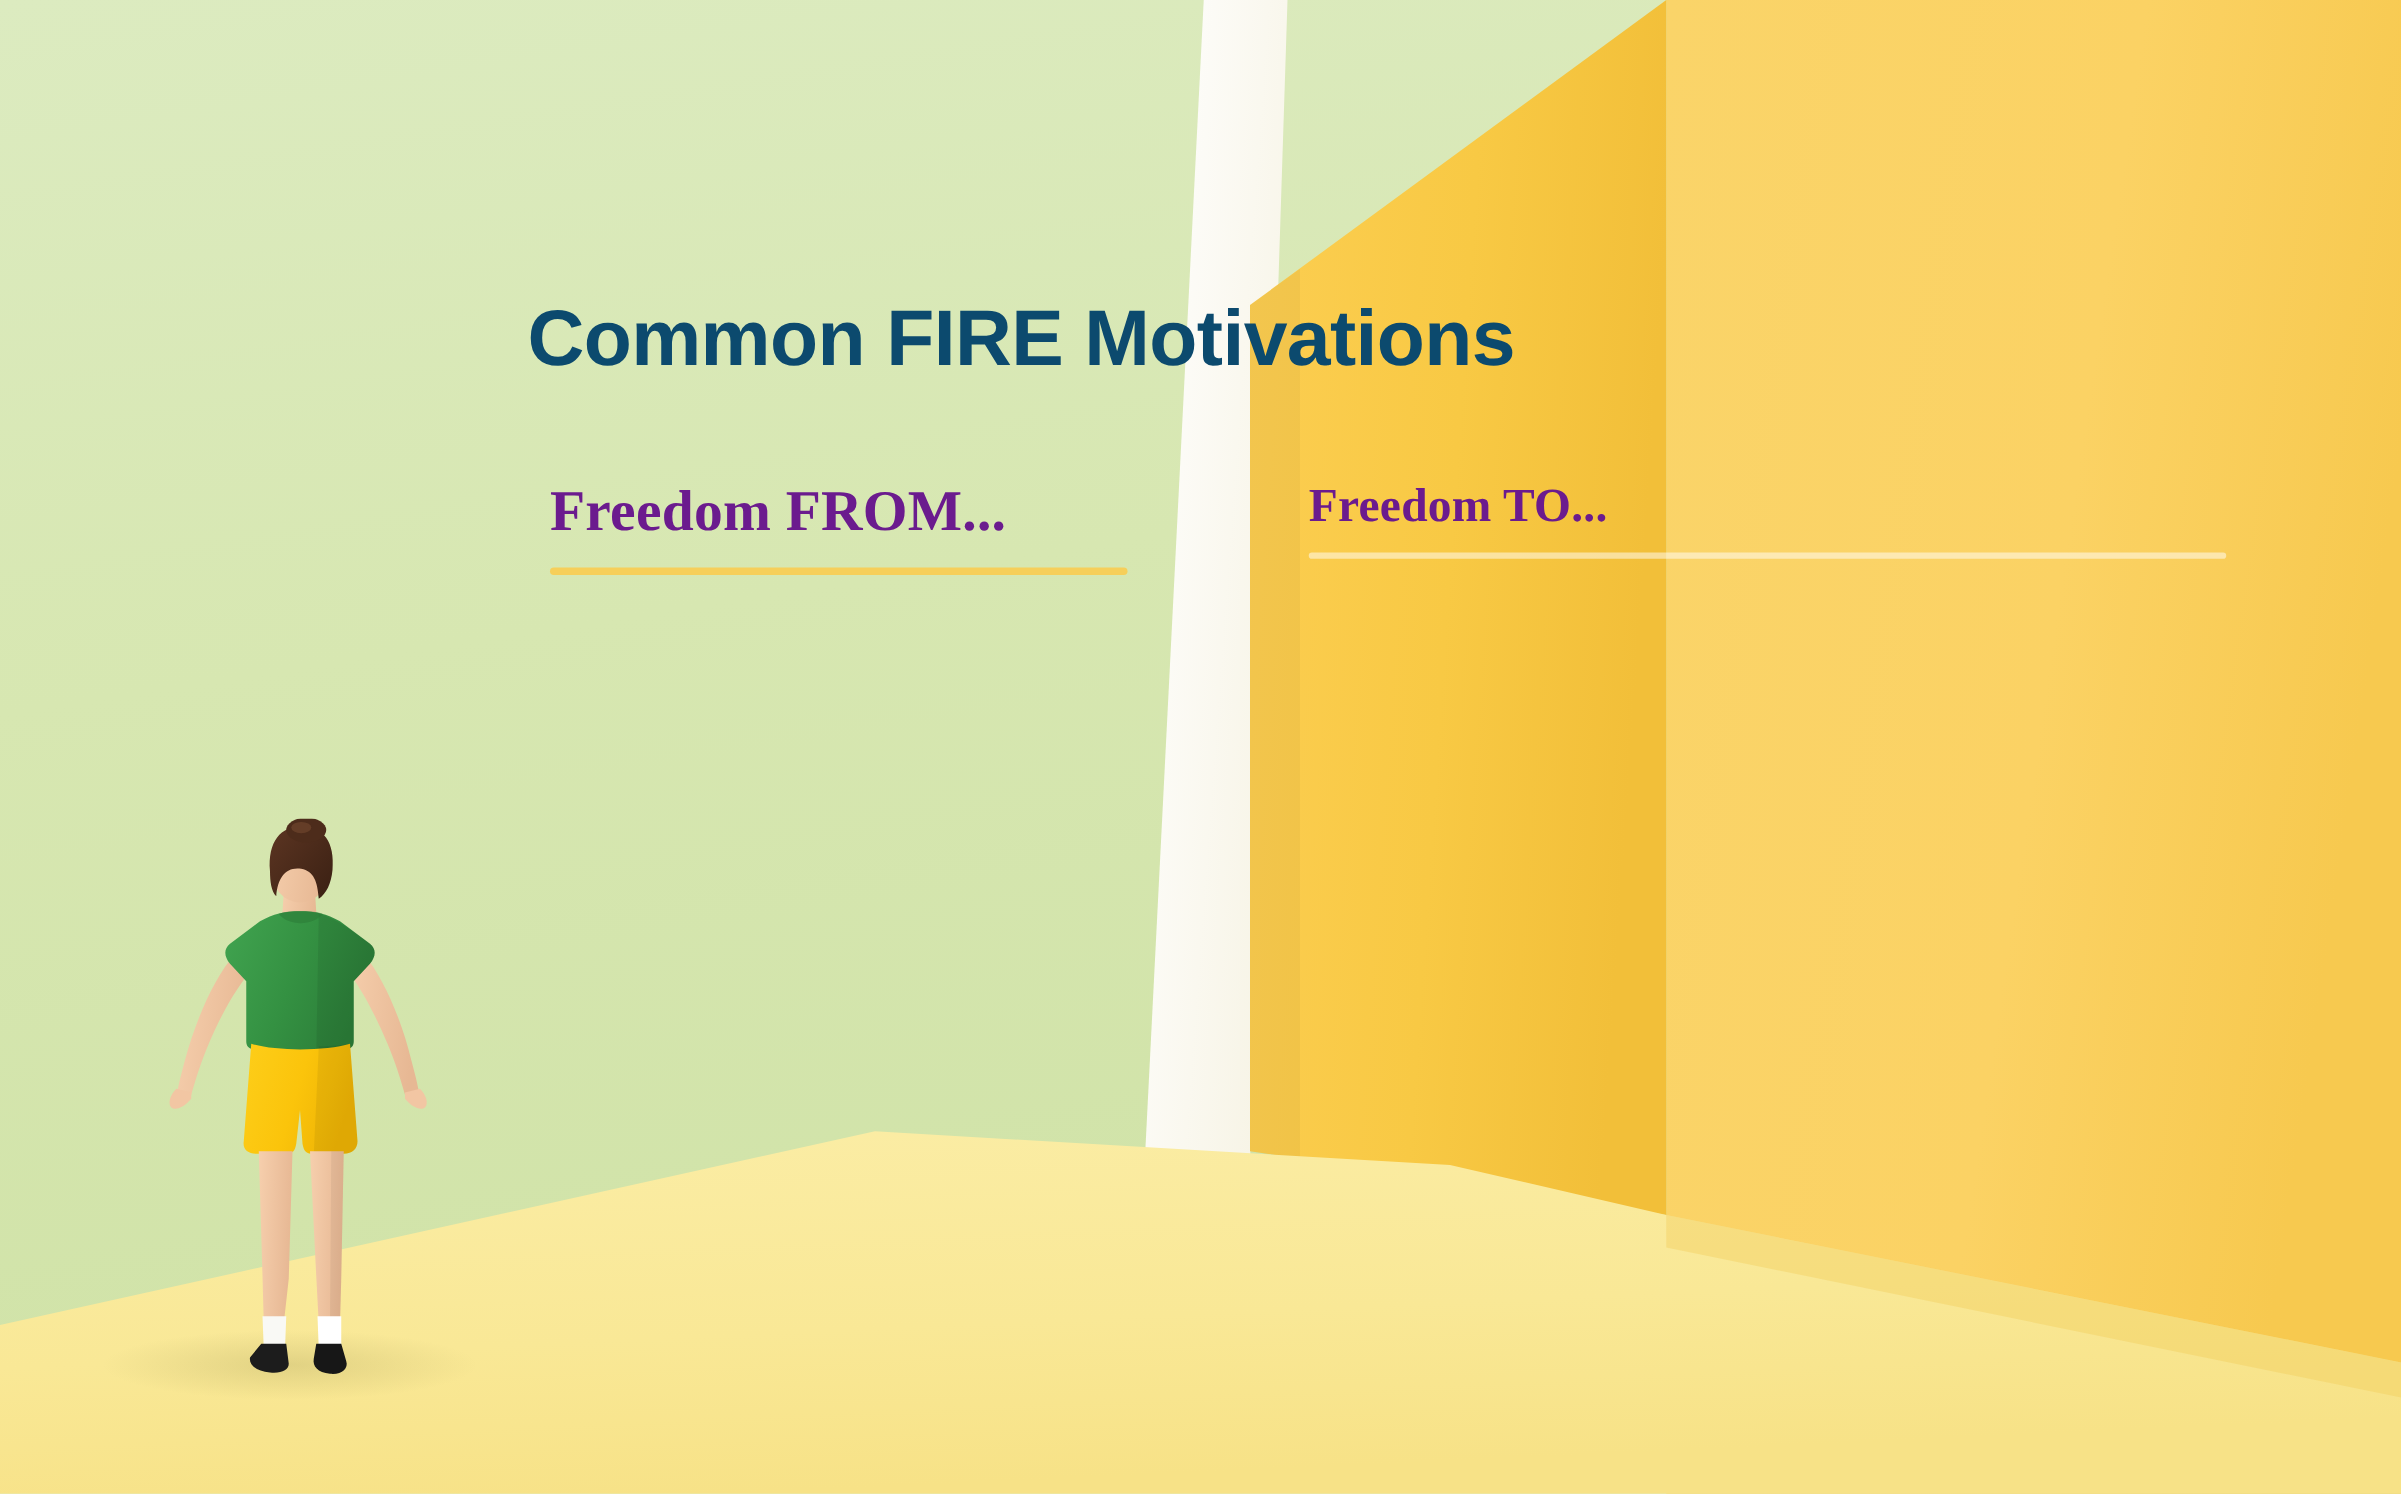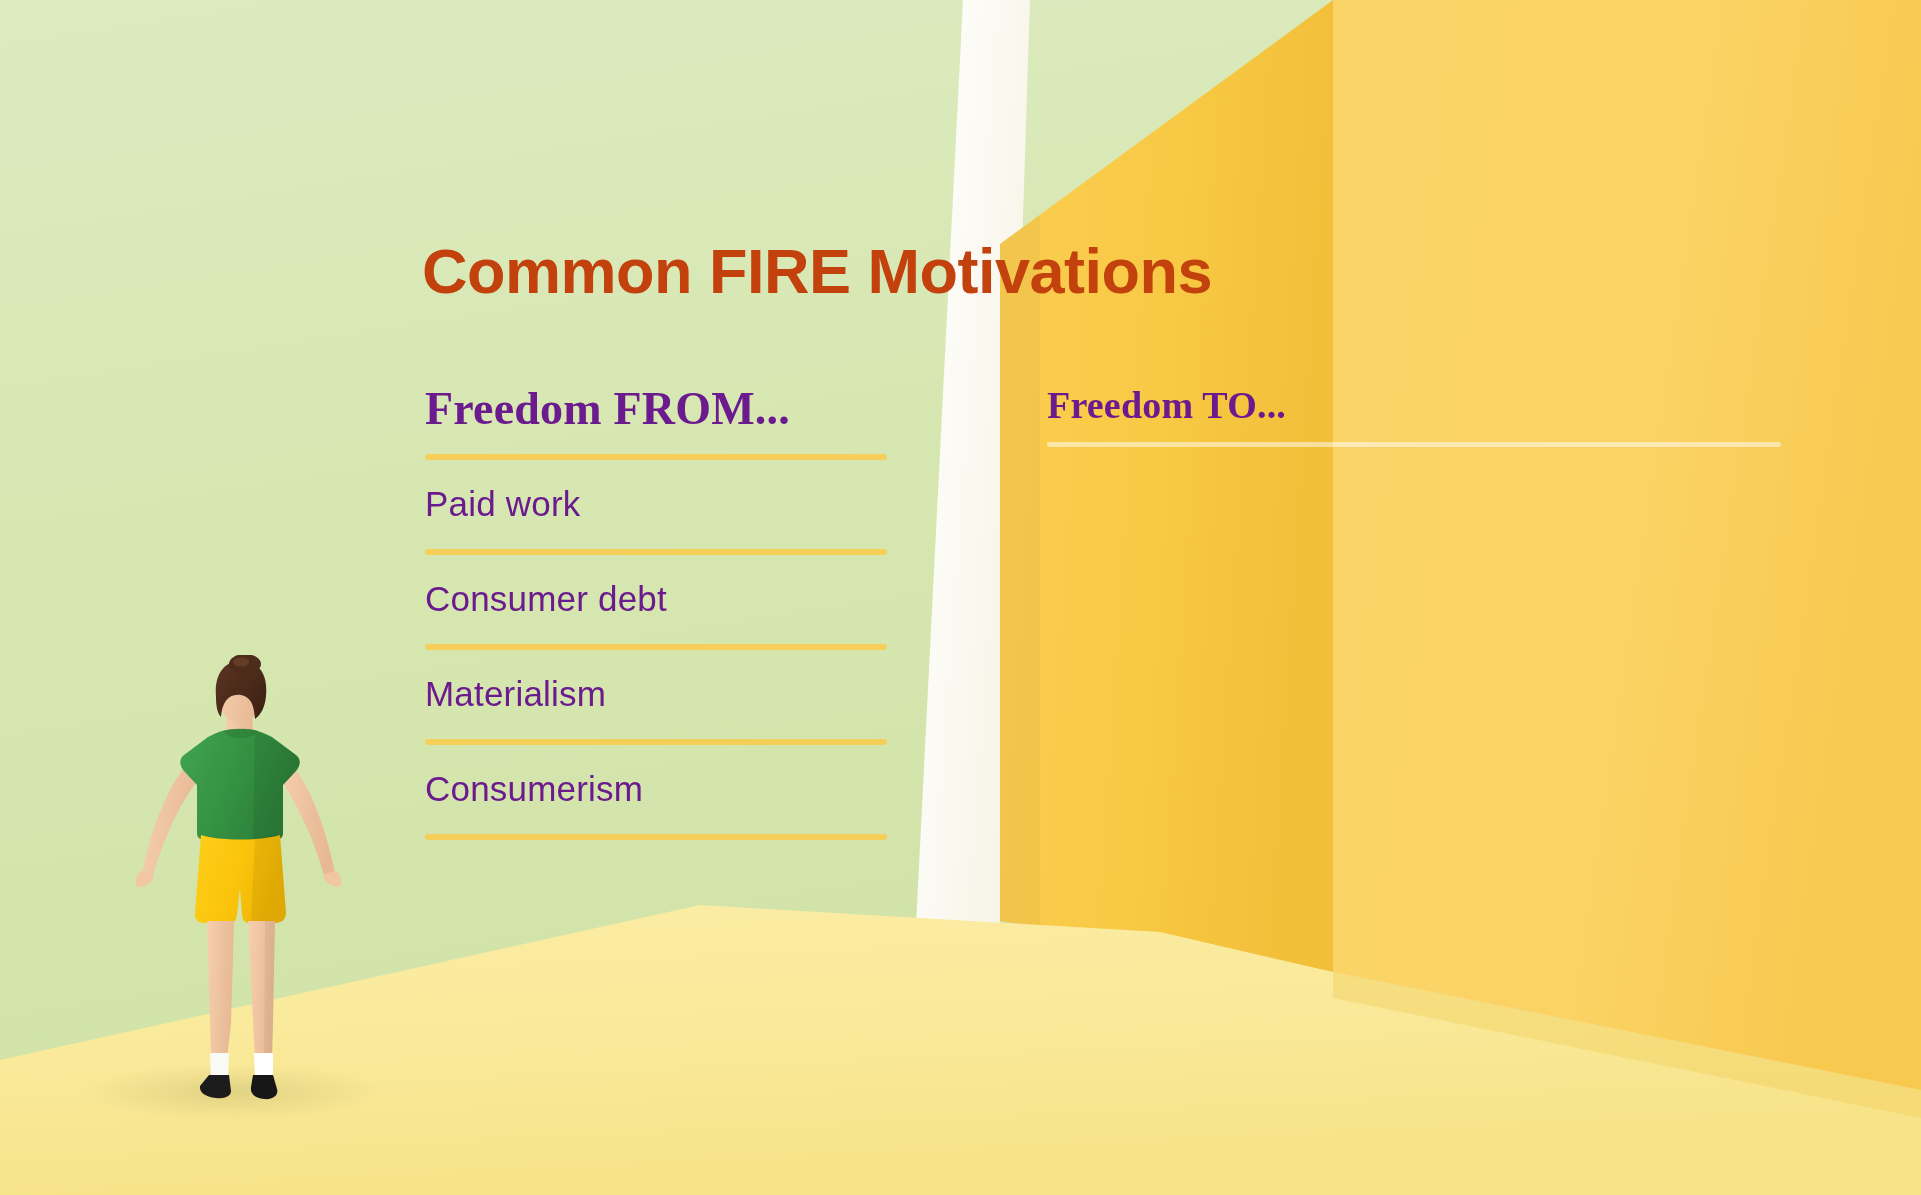--- a/index.html
+++ b/index.html
@@ -44,30 +44,30 @@
   }
 
   .slide-title {
     position: absolute;
     left: 422px;
     top: 196px;
     font-family: "Liberation Sans", sans-serif;
     font-weight: 700;
     font-size: 63px;
     letter-spacing: -0.5px;
-    color: #c2410c;
+    color: #0c4a6e;
     white-space: nowrap;
     line-height: 1.05;
   }
 
   .col {
     position: absolute;
     top: 386px;
   }
-  .col-left  { left: 425px;  width: 470px; }
+  .col-left  { left: 440px;  width: 470px; }
   .col-right { left: 1047px; width: 740px; }
 
   .col-heading {
     font-family: "Liberation Serif", serif;
     font-weight: 700;
     color: #6b1b8e;
     letter-spacing: 0.2px;
     white-space: nowrap;
     margin: 0;
   }
@@ -230,30 +230,20 @@
     </svg>
   </div>
 
   <div class="content">
 
     <h1 class="slide-title">Common FIRE Motivations</h1>
 
     <div class="col col-left">
       <h2 class="col-heading">Freedom FROM...</h2>
       <div class="rule"></div>
-      <ul class="list">
-        <li class="list-item">Paid work</li>
-        <div class="rule"></div>
-        <li class="list-item">Consumer debt</li>
-        <div class="rule"></div>
-        <li class="list-item">Materialism</li>
-        <div class="rule"></div>
-        <li class="list-item">Consumerism</li>
-        <div class="rule"></div>
-      </ul>
     </div>
 
     <div class="col col-right">
       <h2 class="col-heading">Freedom TO...</h2>
       <div class="rule"></div>
     </div>
 
   </div>
 </div>
 

